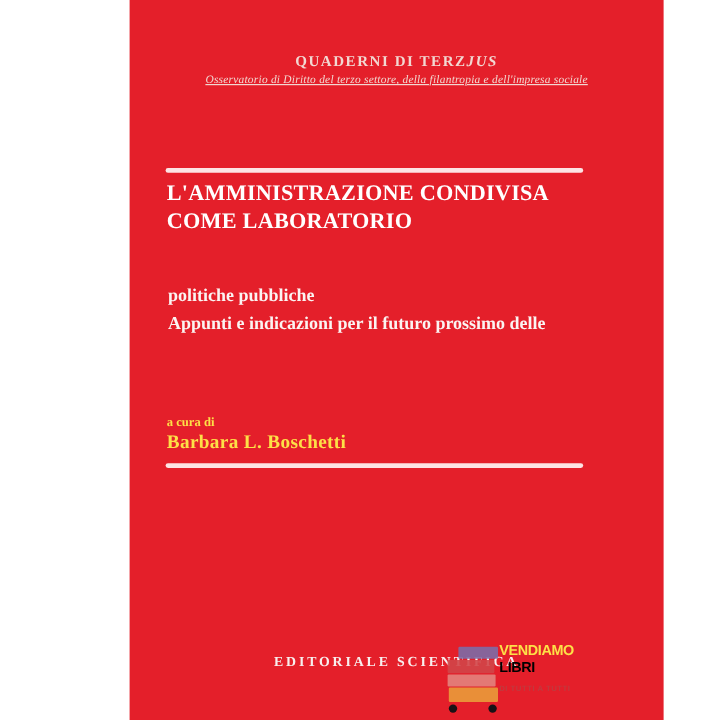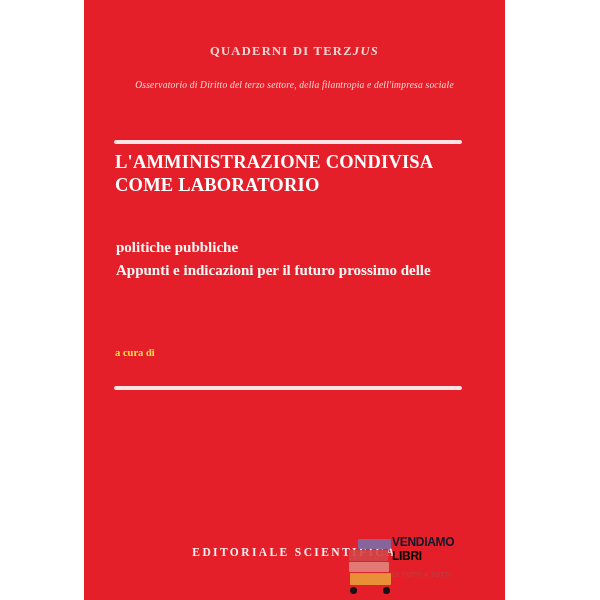--- a/index.html
+++ b/index.html
@@ -1,31 +1,32 @@
 <!DOCTYPE html>
 <html><head>
 <meta charset="utf-8">
 <style>
   html,body{margin:0;padding:0;}
   .page{
     position:relative;width:600px;height:600px;background:#ffffff;
     overflow:hidden;font-family:"Liberation Serif",serif;
   }
   .cover{
-    position:absolute;left:84px;top:0;width:421px;height:600px;
+    position:absolute;left:108px;top:0;width:421px;height:600px;padding-left:24px;
   }
   
   .series{position:absolute;top:44px;left:0;width:100%;text-align:center;}
   .series-name{
     font-size:12.5px;font-weight:bold;letter-spacing:1.3px;white-space:nowrap;
   }
   .series-name i{font-style:italic;}
   .series-sub{
-    margin-top:21px;font-size:9.5px;font-style:italic;letter-spacing:.2px;
+    margin-top:3px;font-size:9.5px;font-style:italic;letter-spacing:.2px;
     white-space:nowrap;
+    text-decoration:underline;
   }
   
   .rule{
     position:absolute;left:30px;width:348px;height:4px;
     background:rgba(255,245,244,.92);border-radius:2px;
   }
   .rule-top{top:140px;}
   .rule-bottom{top:386px;}
   
   .title{
@@ -84,35 +85,36 @@
       <span>COME LABORATORIO</span>
     </h1>
 
     <div class="subtitle">
       <span>politiche pubbliche</span>
       <span>Appunti e indicazioni per il futuro prossimo delle</span>
     </div>
 
     <div class="editor">
       <div class="editor-prefix">a cura di</div>
+      <div class="editor-name">Barbara L. Boschetti</div>
     </div>
 
     <div class="rule rule-bottom"></div>
 
     <div class="publisher">EDITORIALE SCIENTIFICA</div>
 
     <div class="cart">
       <div class="cart-bar b1" style="background-color: rgb(124, 107, 166);"></div>
       <div class="cart-bar b2" style="background-color: rgb(208, 69, 72);"></div>
       <div class="cart-bar b3" style="background-color: rgb(226, 131, 125);"></div>
       <div class="cart-bar b4" style="background-color: rgb(233, 155, 58);"></div>
       <div class="cart-wheel w1" style="background-color: rgb(24, 18, 22);"></div>
       <div class="cart-wheel w2" style="background-color: rgb(24, 18, 22);"></div>
     </div>
 
     <div class="wm-text">
-      <div class="wm-brand" style="color: #0f172a;">VENDIAMO</div>
+      <div class="wm-brand" style="color: #fde047;">VENDIAMO</div>
       <div class="wm-brand" style="color: #000000;">LIBRI</div>
       <div class="wm-tag" style="color: rgb(193, 58, 62);">DI TUTTI A TUTTI</div>
     </div>
 
   </div>
 </div>
 
 </body></html>

